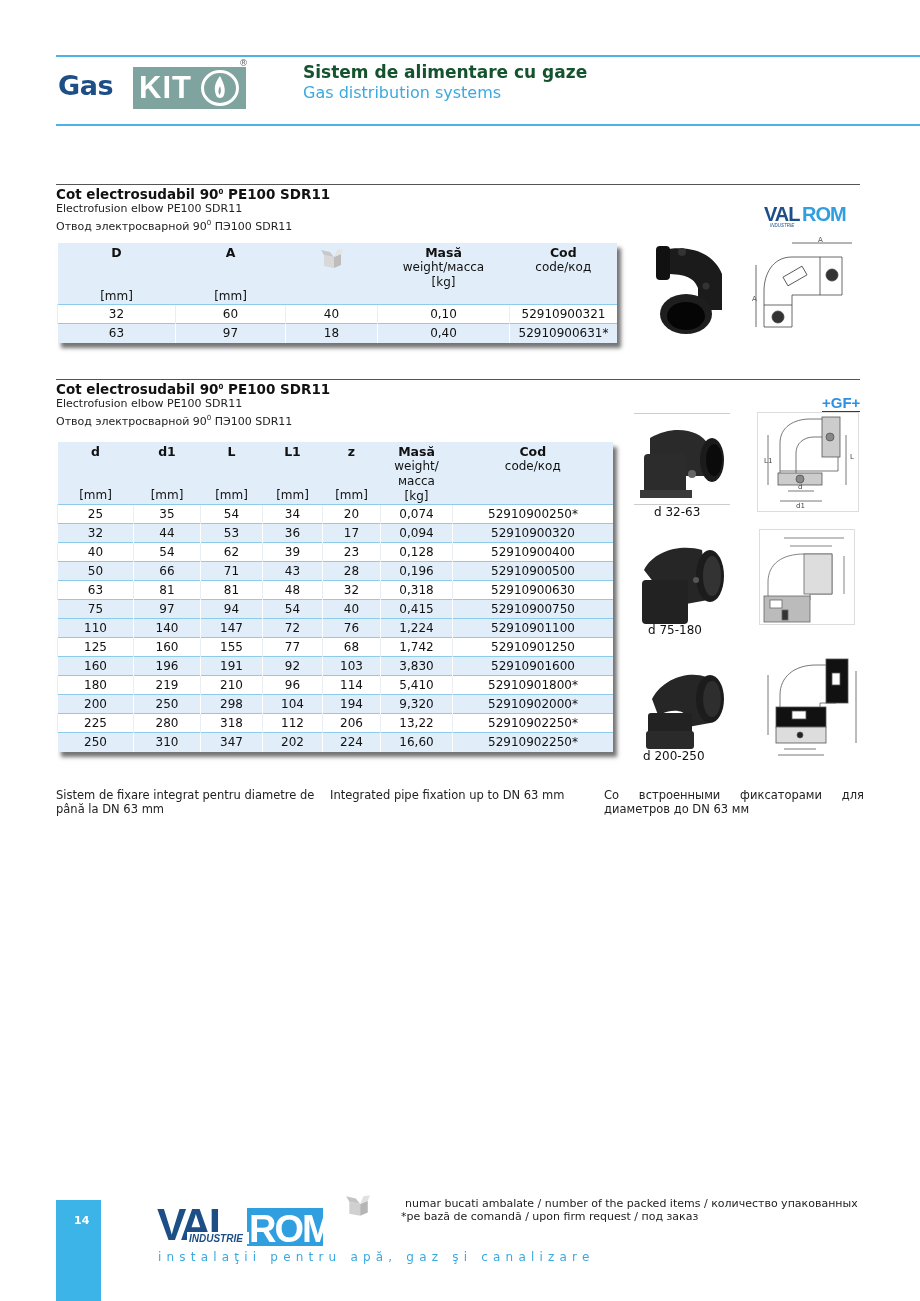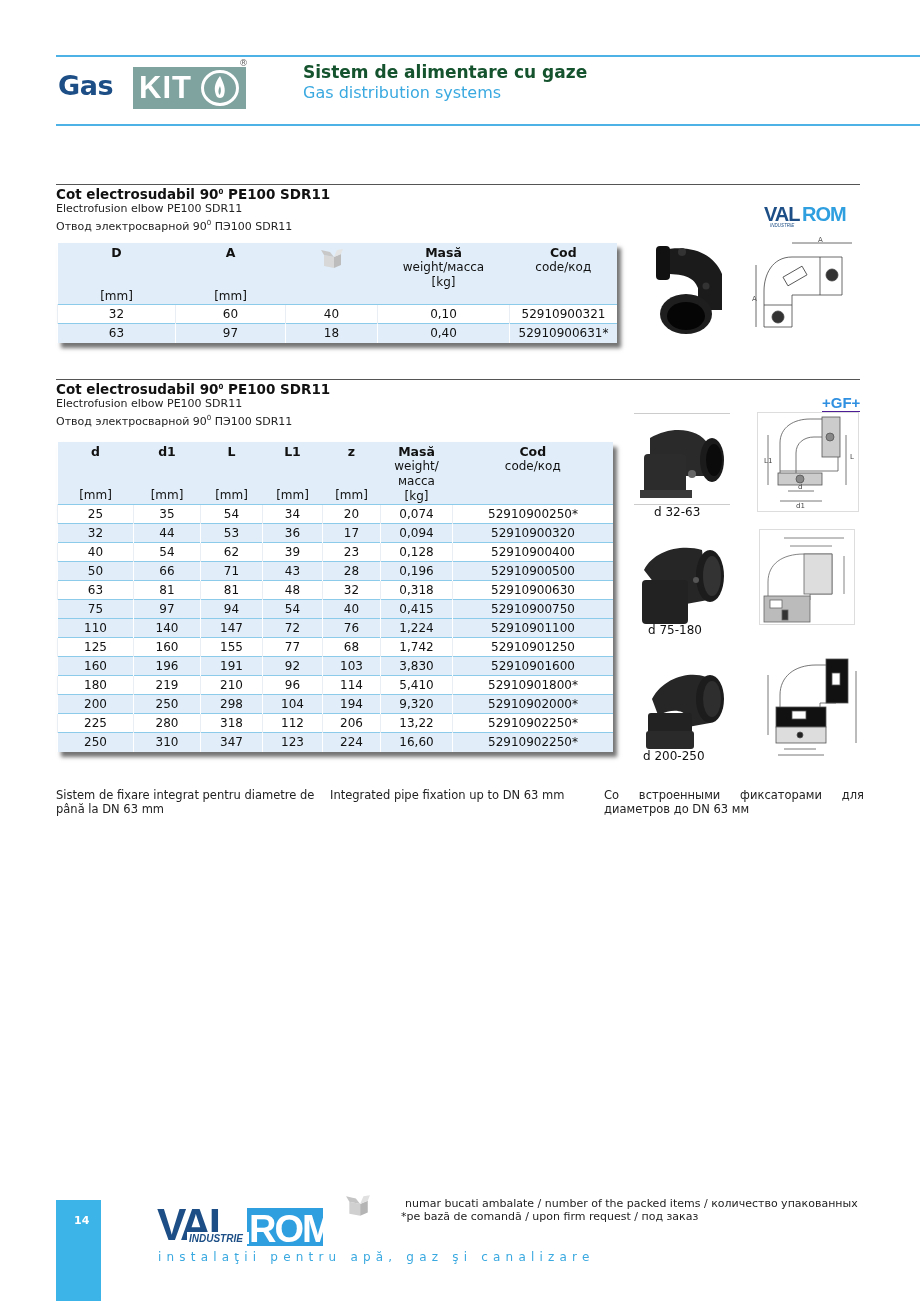--- a/index.html
+++ b/index.html
@@ -321,21 +321,21 @@
           <td>318</td>
           <td>112</td>
           <td>206</td>
           <td>13,22</td>
           <td>52910902250*</td>
         </tr>
       <tr class="alt">
           <td>250</td>
           <td>310</td>
           <td>347</td>
-          <td>123</td>
+          <td>202</td>
           <td>224</td>
           <td>16,60</td>
           <td>52910902250*</td>
         </tr>
     </tbody>
   </table>
 </div>
 
 <div class="img" style="left:634px; top:413px; width:96px; height:92px; border-top:1px solid #ccc; border-bottom:1px solid #ccc;">
   <svg width="96" height="92" viewBox="0 0 96 92">

